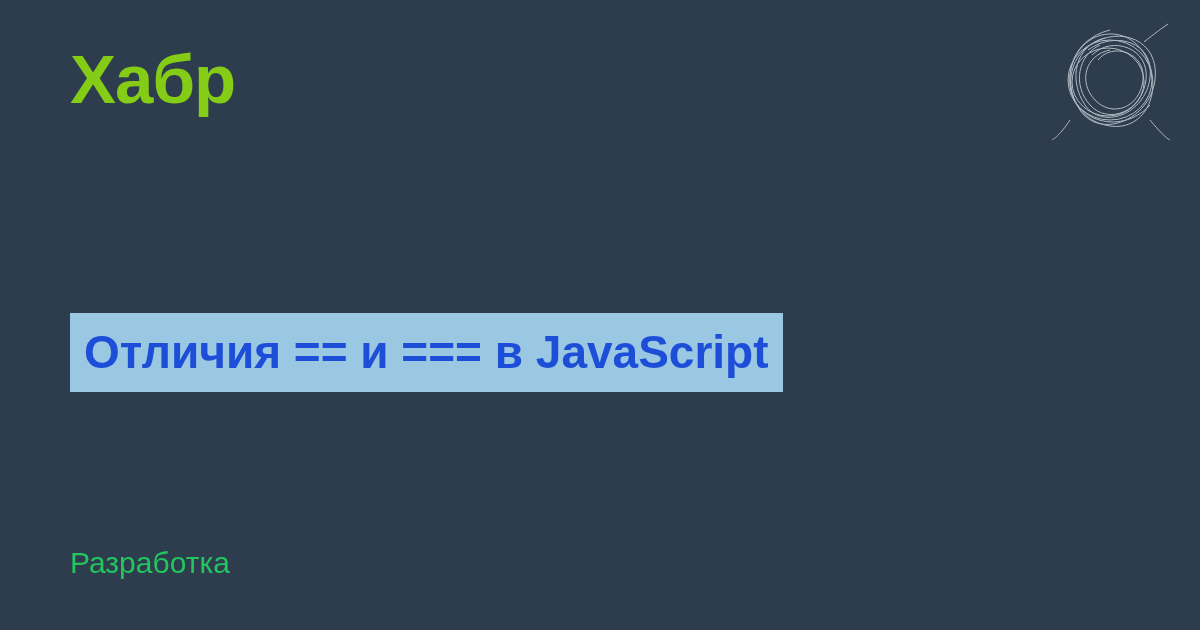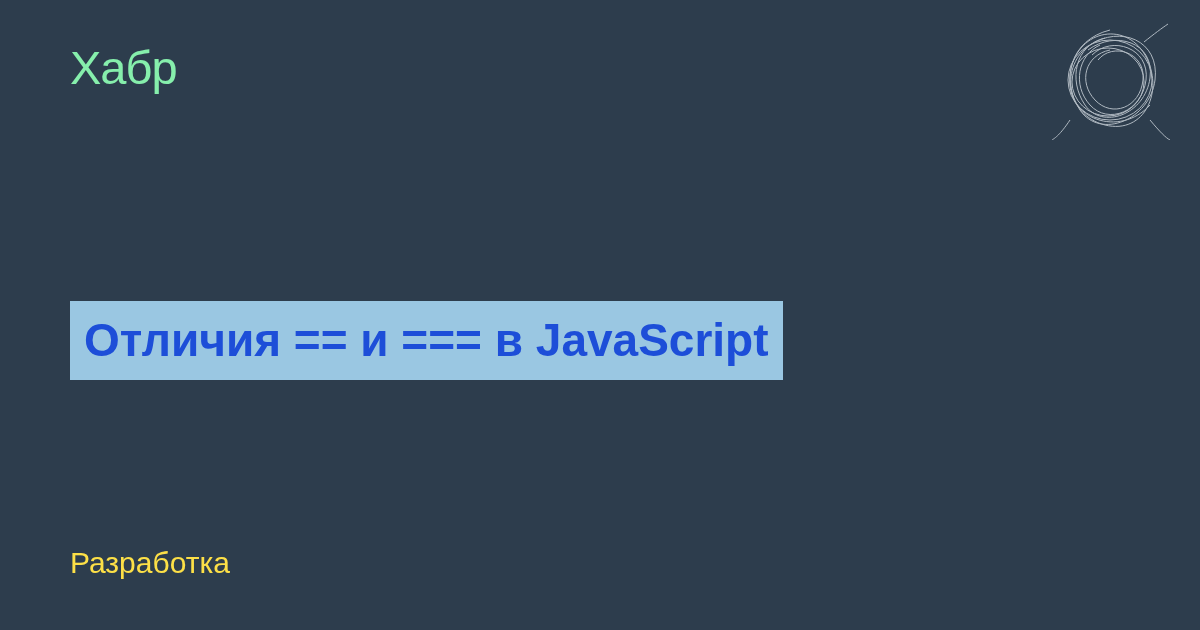--- a/index.html
+++ b/index.html
@@ -17,23 +17,23 @@
     padding: 40px 70px 50px 70px;
     display: flex;
     flex-direction: column;
   }
   .header {
     display: flex;
     justify-content: space-between;
     align-items: flex-start;
   }
   .logo {
-    color: #86efac;
-    font-size: 47px;
-    font-weight: 400;
+    color: #84cc16;
+    font-size: 69px;
+    font-weight: 700;
     letter-spacing: -1px;
   }
   .scribble {
     position: absolute;
     top: 20px;
     right: 30px;
     width: 120px;
     height: 120px;
   }
   .title-wrap {
@@ -47,21 +47,21 @@
     background: #9ac7e2;
     color: #1d4ed8;
     font-size: 46px;
     font-weight: 700;
     line-height: 1.45;
     padding: 6px 14px;
     box-decoration-break: clone;
     -webkit-box-decoration-break: clone;
   }
   .footer {
-    color: #fde047;
+    color: #22c55e;
     font-size: 30px;
     font-weight: 400;
     margin-top: auto;
   }
 </style>
 </head>
 <body>
 
 <div class="card">
   <div class="header">

